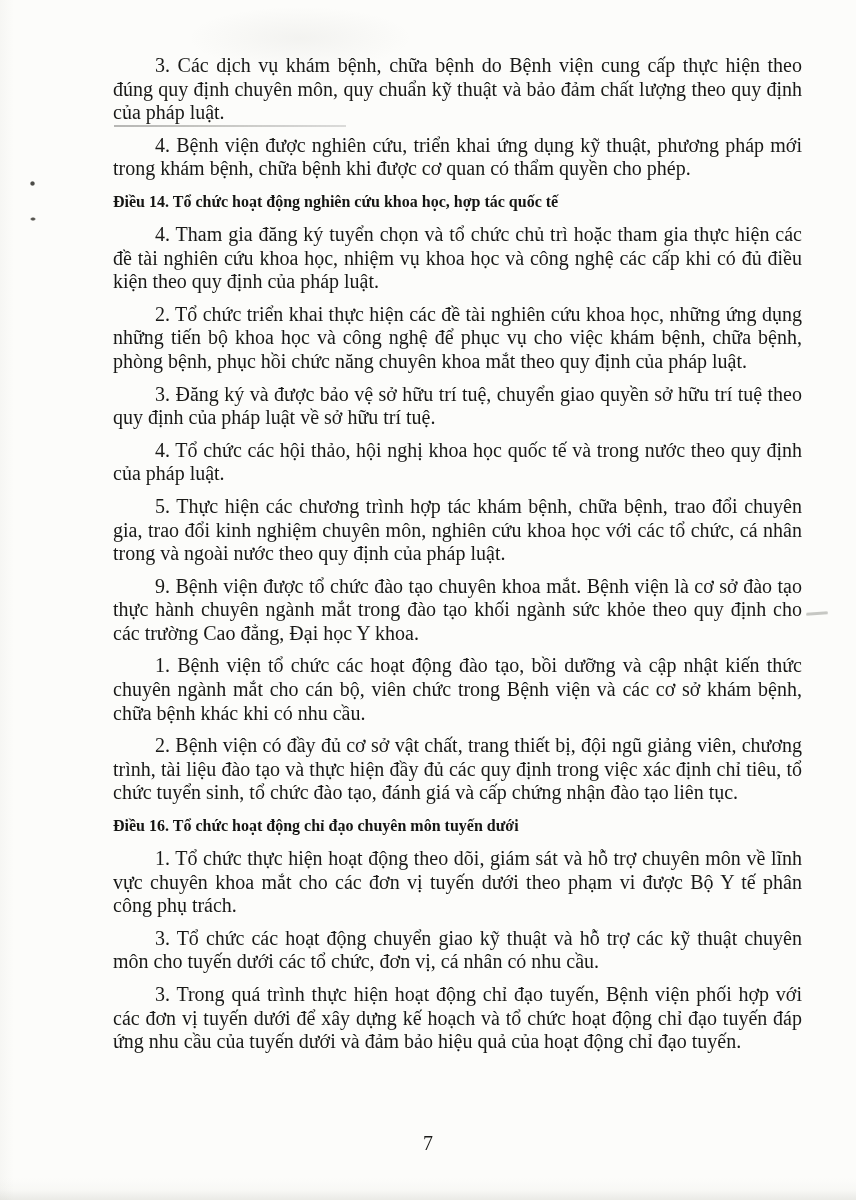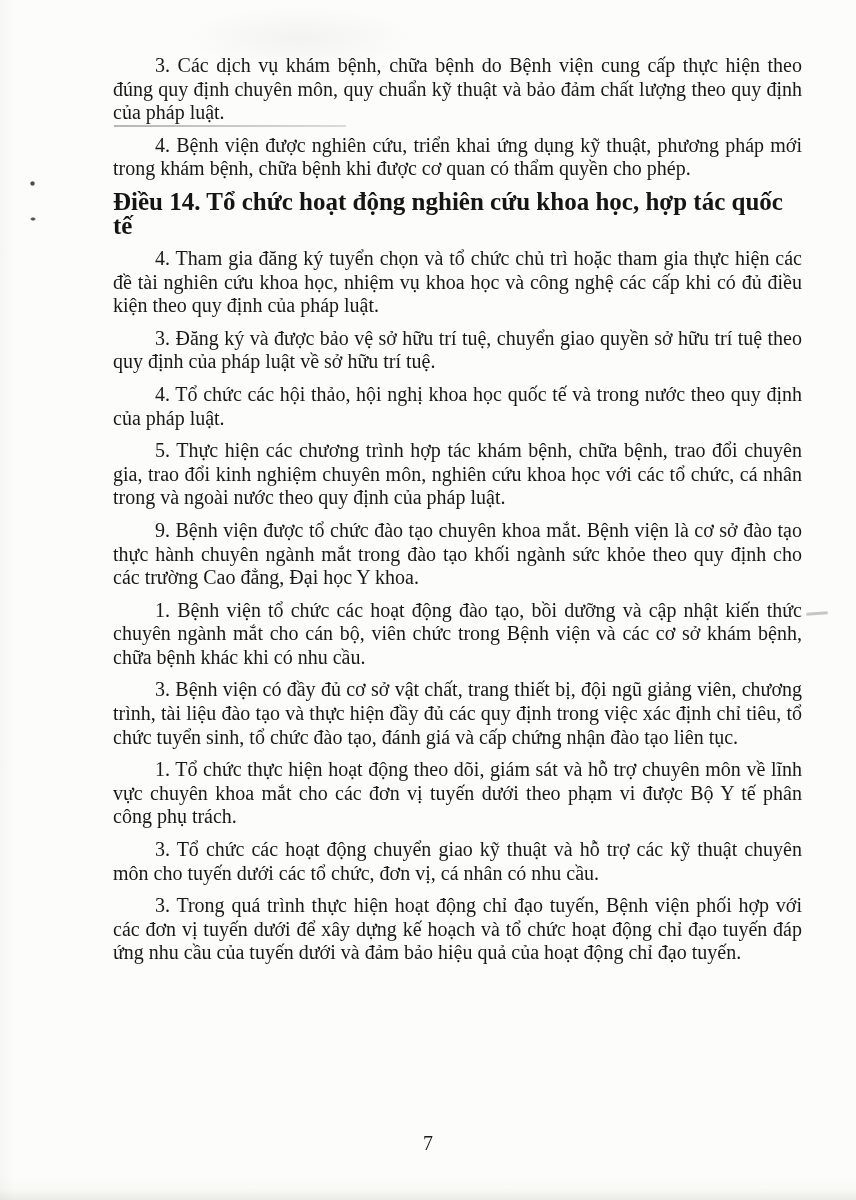--- a/index.html
+++ b/index.html
@@ -53,21 +53,21 @@
     color: #191917;
     font-size: 20px;
     line-height: 23.6px;
     text-align: justify;
   }
   .content p.body-para {
     margin: 0 0 9px 0;
     text-indent: 42px;
   }
   .content h2.article-heading {
-    font-size: 25px;
+    font-size: 16px;
     font-weight: bold;
     margin: 3px 0 9px 0;
     text-align: left;
     line-height: 24px;
     color: #151513;
   }
   .page-number {
     position: absolute;
     left: 0; right: 0;
     top: 1132px;
@@ -87,29 +87,31 @@
 
 <main class="content">
 
   <p class="body-para">3. Các dịch vụ khám bệnh, chữa bệnh do Bệnh viện cung cấp thực hiện theo đúng quy định chuyên môn, quy chuẩn kỹ thuật và bảo đảm chất lượng theo quy định của pháp luật.</p>
 
   <p class="body-para">4. Bệnh viện được nghiên cứu, triển khai ứng dụng kỹ thuật, phương pháp mới trong khám bệnh, chữa bệnh khi được cơ quan có thẩm quyền cho phép.</p>
 
   <h2 class="article-heading">Điều 14. Tổ chức hoạt động nghiên cứu khoa học, hợp tác quốc tế</h2>
 
   <p class="body-para">4. Tham gia đăng ký tuyển chọn và tổ chức chủ trì hoặc tham gia thực hiện các đề tài nghiên cứu khoa học, nhiệm vụ khoa học và công nghệ các cấp khi có đủ điều kiện theo quy định của pháp luật.</p>
+  <p class="body-para">2. Tổ chức triển khai thực hiện các đề tài nghiên cứu khoa học, những ứng dụng những tiến bộ khoa học và công nghệ để phục vụ cho việc khám bệnh, chữa bệnh, phòng bệnh, phục hồi chức năng chuyên khoa mắt theo quy định của pháp luật.</p>
   <p class="body-para">3. Đăng ký và được bảo vệ sở hữu trí tuệ, chuyển giao quyền sở hữu trí tuệ theo quy định của pháp luật về sở hữu trí tuệ.</p>
   <p class="body-para">4. Tổ chức các hội thảo, hội nghị khoa học quốc tế và trong nước theo quy định của pháp luật.</p>
   <p class="body-para">5. Thực hiện các chương trình hợp tác khám bệnh, chữa bệnh, trao đổi chuyên gia, trao đổi kinh nghiệm chuyên môn, nghiên cứu khoa học với các tổ chức, cá nhân trong và ngoài nước theo quy định của pháp luật.</p>
 
 
   <p class="body-para">9. Bệnh viện được tổ chức đào tạo chuyên khoa mắt. Bệnh viện là cơ sở đào tạo thực hành chuyên ngành mắt trong đào tạo khối ngành sức khỏe theo quy định cho các trường Cao đẳng, Đại học Y khoa.</p>
   <p class="body-para">1. Bệnh viện tổ chức các hoạt động đào tạo, bồi dưỡng và cập nhật kiến thức chuyên ngành mắt cho cán bộ, viên chức trong Bệnh viện và các cơ sở khám bệnh, chữa bệnh khác khi có nhu cầu.</p>
-  <p class="body-para">3. Bệnh viện có đầy đủ cơ sở vật chất, trang thiết bị, đội ngũ giảng viên, chương trình, tài liệu đào tạo và thực hiện đầy đủ các quy định trong việc xác định chỉ tiêu, tổ chức tuyển sinh, tổ chức đào tạo, đánh giá và cấp chứng nhận đào tạo liên tục.</p>
+  <p class="body-para">2. Bệnh viện có đầy đủ cơ sở vật chất, trang thiết bị, đội ngũ giảng viên, chương trình, tài liệu đào tạo và thực hiện đầy đủ các quy định trong việc xác định chỉ tiêu, tổ chức tuyển sinh, tổ chức đào tạo, đánh giá và cấp chứng nhận đào tạo liên tục.</p>
 
+  <h2 class="article-heading">Điều 16. Tổ chức hoạt động chỉ đạo chuyên môn tuyến dưới</h2>
 
   <p class="body-para">1. Tổ chức thực hiện hoạt động theo dõi, giám sát và hỗ trợ chuyên môn về lĩnh vực chuyên khoa mắt cho các đơn vị tuyến dưới theo phạm vi được Bộ Y tế phân công phụ trách.</p>
   <p class="body-para">3. Tổ chức các hoạt động chuyển giao kỹ thuật và hỗ trợ các kỹ thuật chuyên môn cho tuyến dưới các tổ chức, đơn vị, cá nhân có nhu cầu.</p>
   <p class="body-para">3. Trong quá trình thực hiện hoạt động chỉ đạo tuyến, Bệnh viện phối hợp với các đơn vị tuyến dưới để xây dựng kế hoạch và tổ chức hoạt động chỉ đạo tuyến đáp ứng nhu cầu của tuyến dưới và đảm bảo hiệu quả của hoạt động chỉ đạo tuyến.</p>
 
 </main>
 
 <div class="page-number">7</div>
 
 </body></html>

